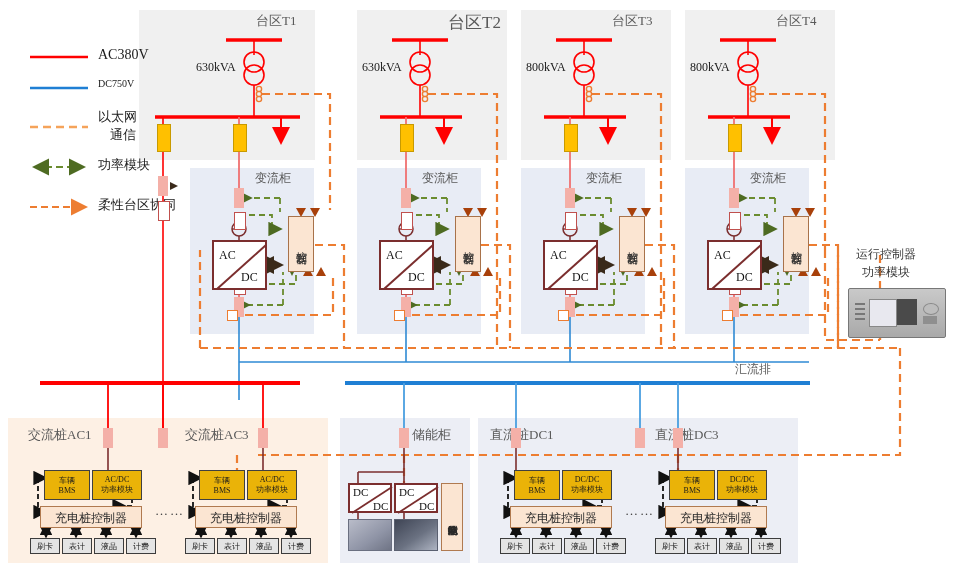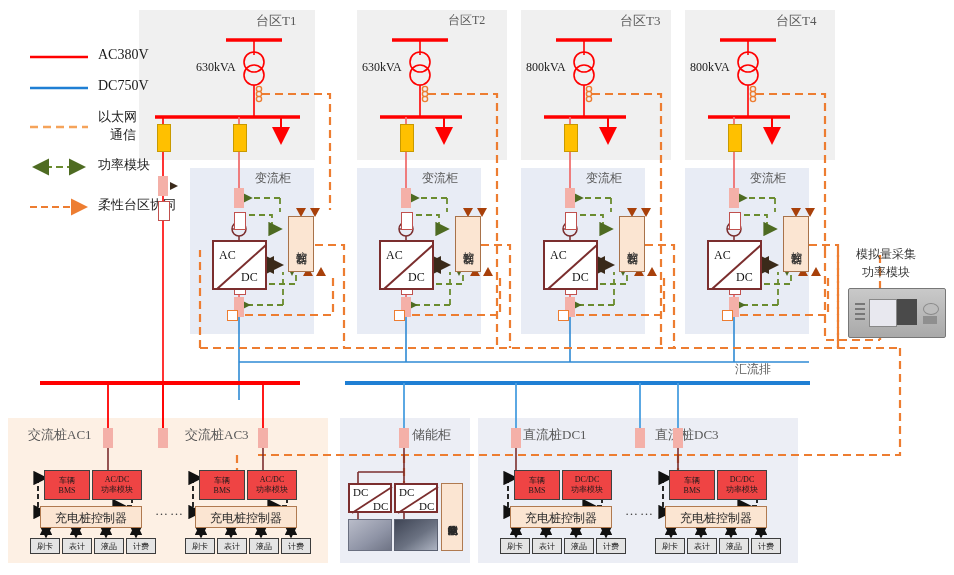--- a/index.html
+++ b/index.html
@@ -7,21 +7,21 @@
        font-family:"Liberation Serif","DejaVu Serif",serif;}
   #stage{position:absolute;left:0;top:0;width:954px;height:575px;}
   .abs{position:absolute;}
   .lbl{position:absolute;color:#595959;white-space:nowrap;line-height:1.05;}
   .lbl.c{text-align:center;}
   svg{position:absolute;left:0;top:0;overflow:visible;}
   .panelT{position:absolute;background:#f0f0f0;}
   .panelC{position:absolute;background:#e8ecf5;}
   .panelAC{position:absolute;background:#fdf0e4;}
   .panelDC{position:absolute;background:#eceef5;}
-  .box{position:absolute;box-sizing:border-box;background:#ef4444;
+  .box{position:absolute;box-sizing:border-box;background:#eab308;
        border:1px solid #404040;text-align:center;color:#1a1a1a;}
   .boxCtl{position:absolute;box-sizing:border-box;background:#fbe5d2;
        border:1px solid #b07a50;text-align:center;color:#2a2a2a;}
   .boxGray{position:absolute;box-sizing:border-box;background:#e4e4e4;
        border:1px solid #3c3c3c;text-align:center;color:#1a1a1a;}
   .boxConv{position:absolute;box-sizing:border-box;background:#ffffff;
        border:2px solid #7b2e2e;}
   .ctlvert{position:absolute;box-sizing:border-box;background:#fbe5d2;
        border:1px solid #a8724a;color:#2b2b2b;text-align:center;
        display:flex;flex-direction:column;align-items:center;justify-content:center;}
@@ -340,31 +340,31 @@
       <polygon points="470,276 480,276 475,267"></polygon>
         <polygon points="483,276 493,276 488,267"></polygon>
       <polygon points="634,276 644,276 639,267"></polygon>
         <polygon points="647,276 657,276 652,267"></polygon>
       <polygon points="798,276 808,276 803,267"></polygon>
         <polygon points="811,276 821,276 816,267"></polygon>
     </g>
   </svg>
 
   <div class="lbl" style="left:98px;top:48px;font-size:14px;color:#1a1a1a;">AC380V</div>
-  <div class="lbl" style="left:98px;top:79px;font-size:14px;color:#1a1a1a;">DC750V</div>
+  <div class="lbl" style="left:98px;top:79px;font-size:10px;color:#1a1a1a;">DC750V</div>
   <div class="lbl c" style="left:98px;top:110px;font-size:13px;color:#1a1a1a;">以太网</div>
   <div class="lbl c" style="left:110px;top:128px;font-size:13px;color:#1a1a1a;">通信</div>
   <div class="lbl" style="left:98px;top:158px;font-size:13px;color:#1a1a1a;">功率模块</div>
   <div class="lbl" style="left:98px;top:198px;font-size:13px;color:#1a1a1a;">柔性台区协同</div>
 
   <div class="lbl" style="left:256px;top:14px;font-size:13px;">台区T1</div>
   <div class="lbl" style="left:196px;top:61px;font-size:12px;color:#1a1a1a;">630kVA</div>
-  <div class="lbl" style="left:448px;top:14px;font-size:12px;">台区T2</div>
+  <div class="lbl" style="left:448px;top:14px;font-size:17px;">台区T2</div>
   <div class="lbl" style="left:362px;top:61px;font-size:12px;color:#1a1a1a;">630kVA</div>
-  <div class="lbl" style="left:612px;top:14px;font-size:13px;margin-left:8px;">台区T3</div>
+  <div class="lbl" style="left:612px;top:14px;font-size:13px;">台区T3</div>
   <div class="lbl" style="left:526px;top:61px;font-size:12px;color:#1a1a1a;">800kVA</div>
   <div class="lbl" style="left:776px;top:14px;font-size:13px;">台区T4</div>
   <div class="lbl" style="left:690px;top:61px;font-size:12px;color:#1a1a1a;">800kVA</div>
 
   <div class="brkY" style="left:157px;top:124px;width:12px;height:26px;"></div>
   <div class="brkY" style="left:233px;top:124px;width:12px;height:26px;"></div>
   <div class="brkY" style="left:400px;top:124px;width:12px;height:26px;"></div>
   <div class="brkY" style="left:564px;top:124px;width:12px;height:26px;"></div>
   <div class="brkY" style="left:728px;top:124px;width:12px;height:26px;"></div>
 
@@ -436,21 +436,21 @@
   <div class="ctlvert" style="left:455px;top:216px;width:26px;height:56px;font-size:11px;">
     <span style="writing-mode:vertical-rl;text-orientation:upright;letter-spacing:1px;">控制器</span>
   </div>
   <div class="ctlvert" style="left:619px;top:216px;width:26px;height:56px;font-size:11px;">
     <span style="writing-mode:vertical-rl;text-orientation:upright;letter-spacing:1px;">控制器</span>
   </div>
   <div class="ctlvert" style="left:783px;top:216px;width:26px;height:56px;font-size:11px;">
     <span style="writing-mode:vertical-rl;text-orientation:upright;letter-spacing:1px;">控制器</span>
   </div>
 
-  <div class="lbl c" style="left:856px;top:248px;font-size:12px;color:#3a3a3a;">模拟量采集</div>
+  <div class="lbl c" style="left:856px;top:248px;font-size:12px;color:#3a3a3a;">运行控制器</div>
   <div class="lbl c" style="left:862px;top:266px;font-size:12px;color:#3a3a3a;">功率模块</div>
   <div class="dev" style="left:848px;top:288px;width:96px;height:48px;border-radius:2px;background:linear-gradient(#c9c9c9,#a9a9a9);">
     <div class="abs" style="left:20px;top:10px;width:26px;height:26px;background:#e8e8ef;border:1px solid #888;"></div>
     <div class="abs" style="left:48px;top:10px;width:20px;height:26px;background:#4a4a4a;"></div>
     <div class="abs" style="left:6px;top:14px;width:10px;height:18px;background:repeating-linear-gradient(#777 0 2px,transparent 2px 5px);"></div>
     <div class="abs" style="left:74px;top:14px;width:14px;height:10px;background:#bdbdbd;border:1px solid #8a8a8a;border-radius:50%;"></div>
     <div class="abs" style="left:74px;top:27px;width:14px;height:8px;background:#8f8f8f;"></div>
   </div>
 
   <div class="lbl" style="left:735px;top:363px;font-size:12px;">汇流排</div>
@@ -512,21 +512,21 @@
     <span class="abs" style="left:3px;top:1px;font-size:11px;color:#111;">DC</span>
     <span class="abs" style="left:23px;top:15px;font-size:11px;color:#111;">DC</span>
   </div>
   <div class="abs" style="left:348px;top:519px;width:42px;height:30px;background:linear-gradient(145deg,#b9bcc9,#8f94a6 60%,#6f7485);border:1px solid #6a6f80;"></div>
   <div class="abs" style="left:394px;top:519px;width:42px;height:30px;background:linear-gradient(145deg,#3f4555,#6b7282 55%,#aeb4c2);border:1px solid #5a6070;"></div>
 
   <div class="boxCtl" style="left:441px;top:483px;width:22px;height:68px;font-size:10px;display:flex;flex-direction:column;align-items:center;justify-content:center;line-height:1.05;">
     <span style="writing-mode:vertical-rl;text-orientation:upright;letter-spacing:0px;">储能电站控制系统</span>
   </div>
 
-  <div class="lbl" style="left:490px;top:428px;font-size:13px;margin-left:33px;">直流桩DC1</div>
+  <div class="lbl" style="left:490px;top:428px;font-size:13px;">直流桩DC1</div>
   <div class="lbl" style="left:655px;top:428px;font-size:13px;">直流桩DC3</div>
   <div class="brkP" style="left:511px;top:428px;width:10px;height:20px;"></div>
   <div class="brkP" style="left:635px;top:428px;width:10px;height:20px;"></div>
   <div class="brkP" style="left:673px;top:428px;width:10px;height:20px;"></div>
 
   <div class="box" style="left:514px;top:470px;width:46px;height:30px;font-size:8px;padding-top:4px;">
     <div>车辆</div>
     <div>BMS</div>
   </div>
   <div class="box" style="left:562px;top:470px;width:50px;height:30px;font-size:8px;padding-top:4px;">

